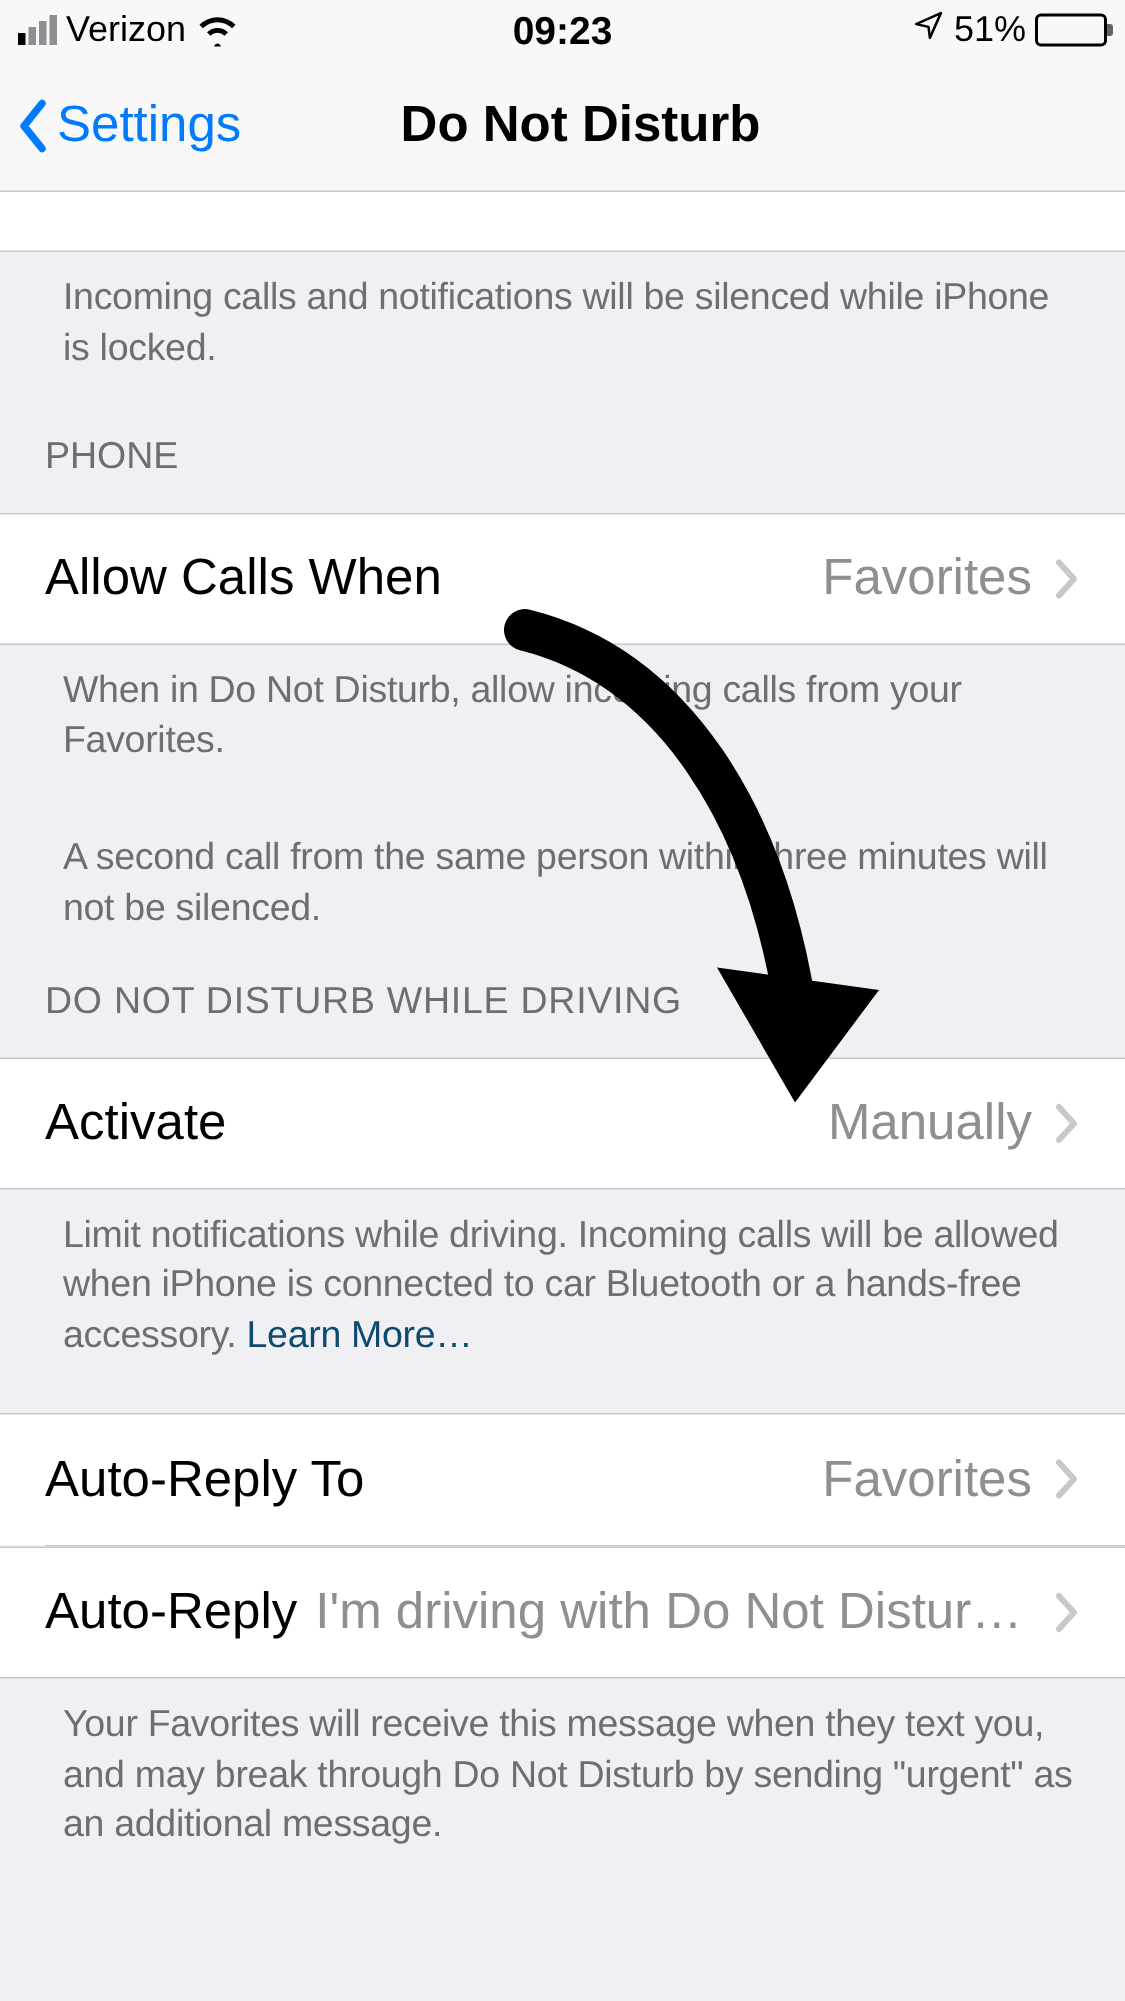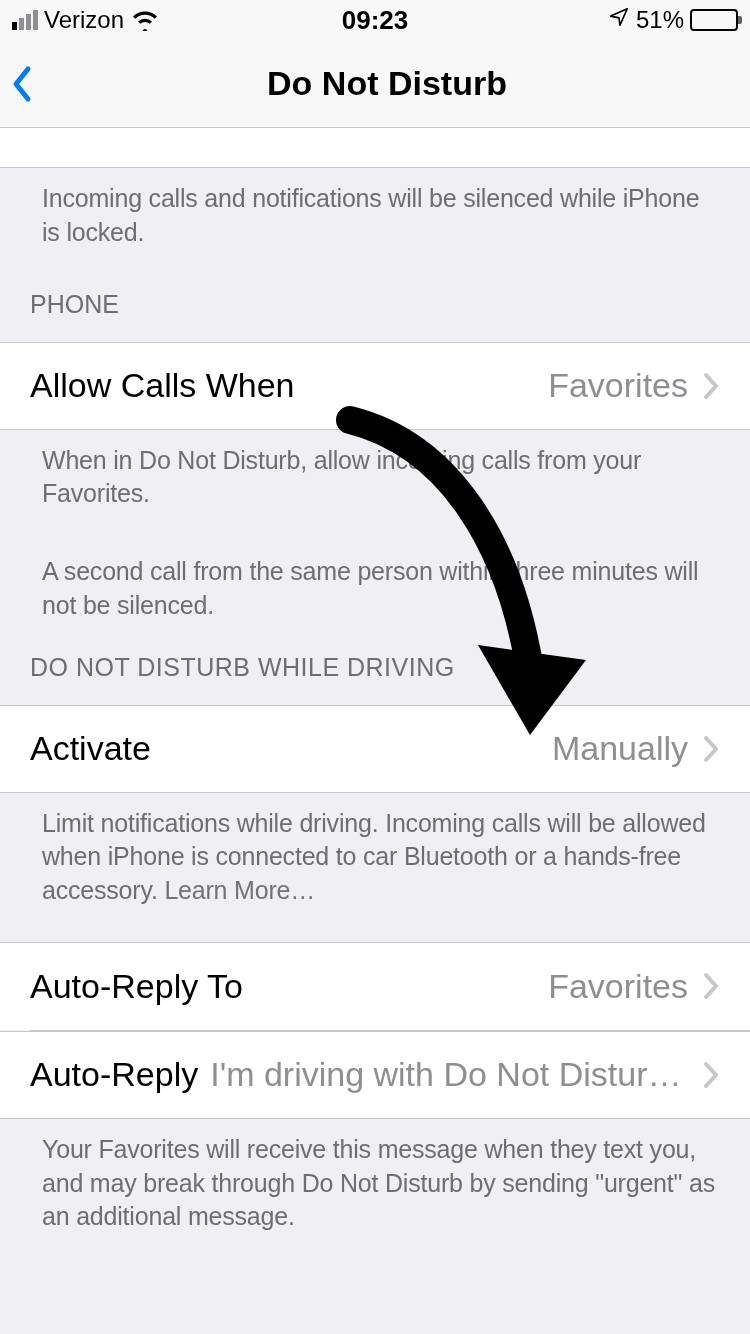--- a/index.html
+++ b/index.html
@@ -71,21 +71,21 @@
     .chevron { margin-left:14px; flex:0 0 auto; }
     .chevron svg { display:block; }
     .switch {
       width:102px; height:62px; border-radius:31px; background:#4cd964; position:relative; flex:0 0 auto;
     }
     .switch-knob {
       position:absolute; right:3px; top:3px; width:56px; height:56px; background:#fff; border-radius:50%;
       box-shadow: 0 3px 6px rgba(0,0,0,0.25);
     }
     .divider-inset { height:1px; background:#c8c7cc; margin-left:30px; }
-    .link { color:#737373; }
+    .link { color:#0c4a6e; }
     
     .arrow-annotation { position:absolute; pointer-events:none; }
   </style>
 </head>
 <body>
 
 <div class="status-bar">
   <div class="status-left">
     <span class="signal-bars">
       <span class="sb1 on"></span>
@@ -114,20 +114,21 @@
   </div>
 </div>
 
 <div class="nav-bar">
   <div class="nav-back">
     <span>
       <svg width="24" height="38" viewBox="0 0 24 38">
           <polyline points="18,4 6,19 18,34" fill="none" stroke="#007aff" stroke-width="5" stroke-linecap="round" stroke-linejoin="round"></polyline>
         </svg>
     </span>
+    <span>Settings</span>
   </div>
   <div class="nav-title">Do Not Disturb</div>
 </div>
 
 <div class="content">
 
   <div class="blank-row"></div>
 
   <div class="footer-text">Incoming calls and notifications will be silenced while iPhone is locked.</div>
 

